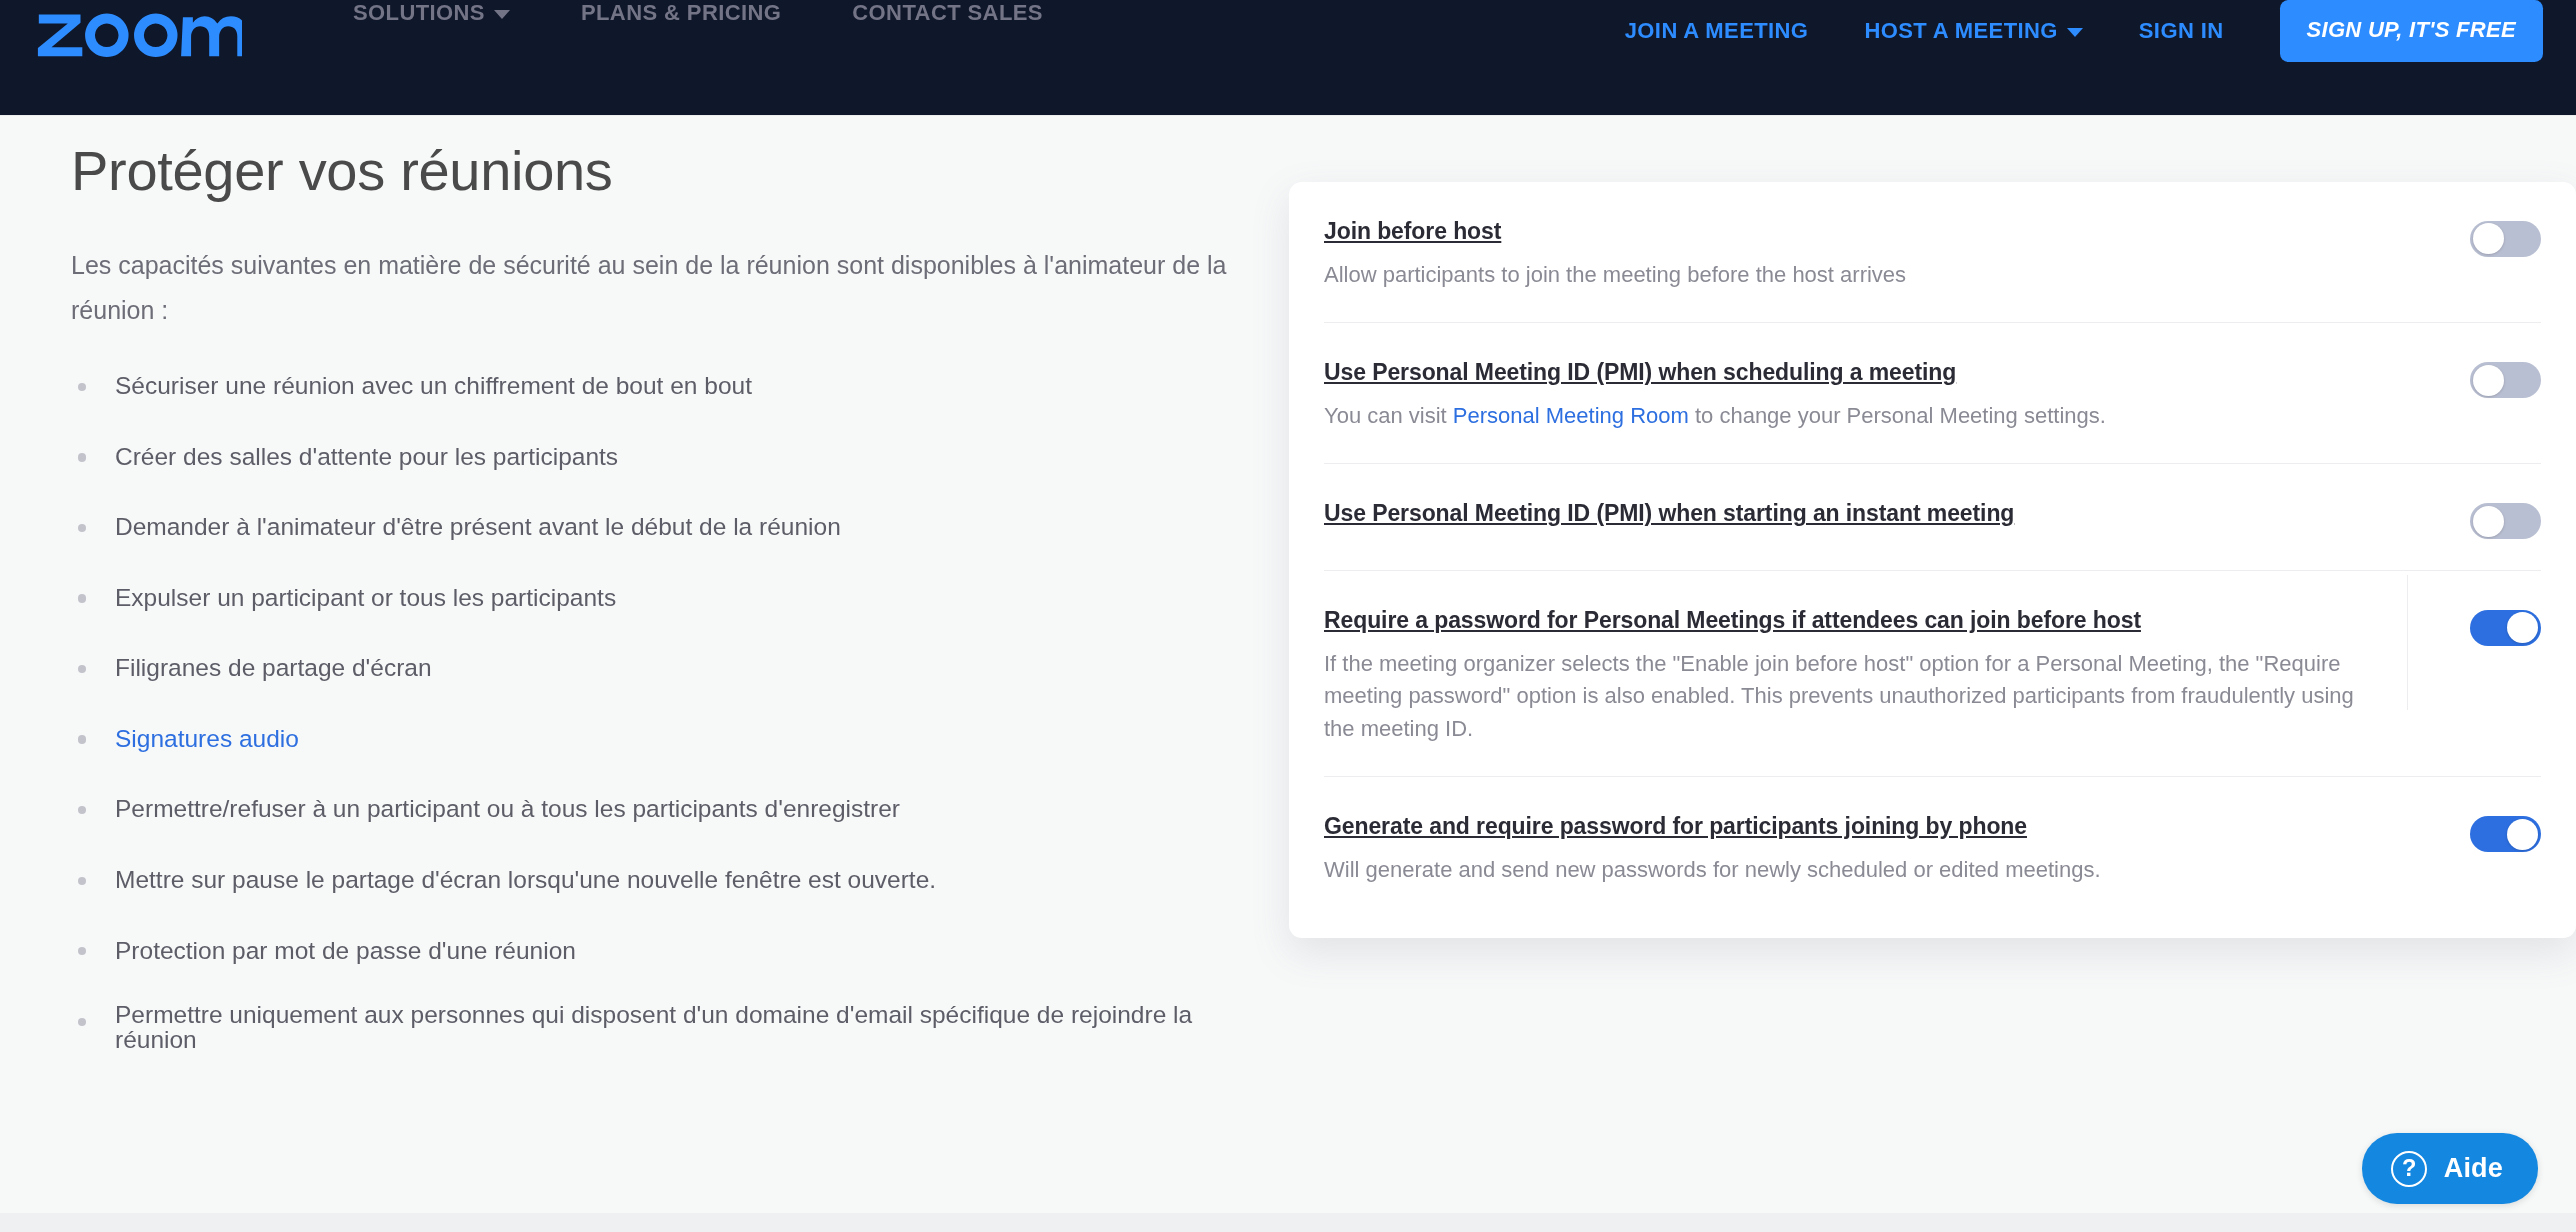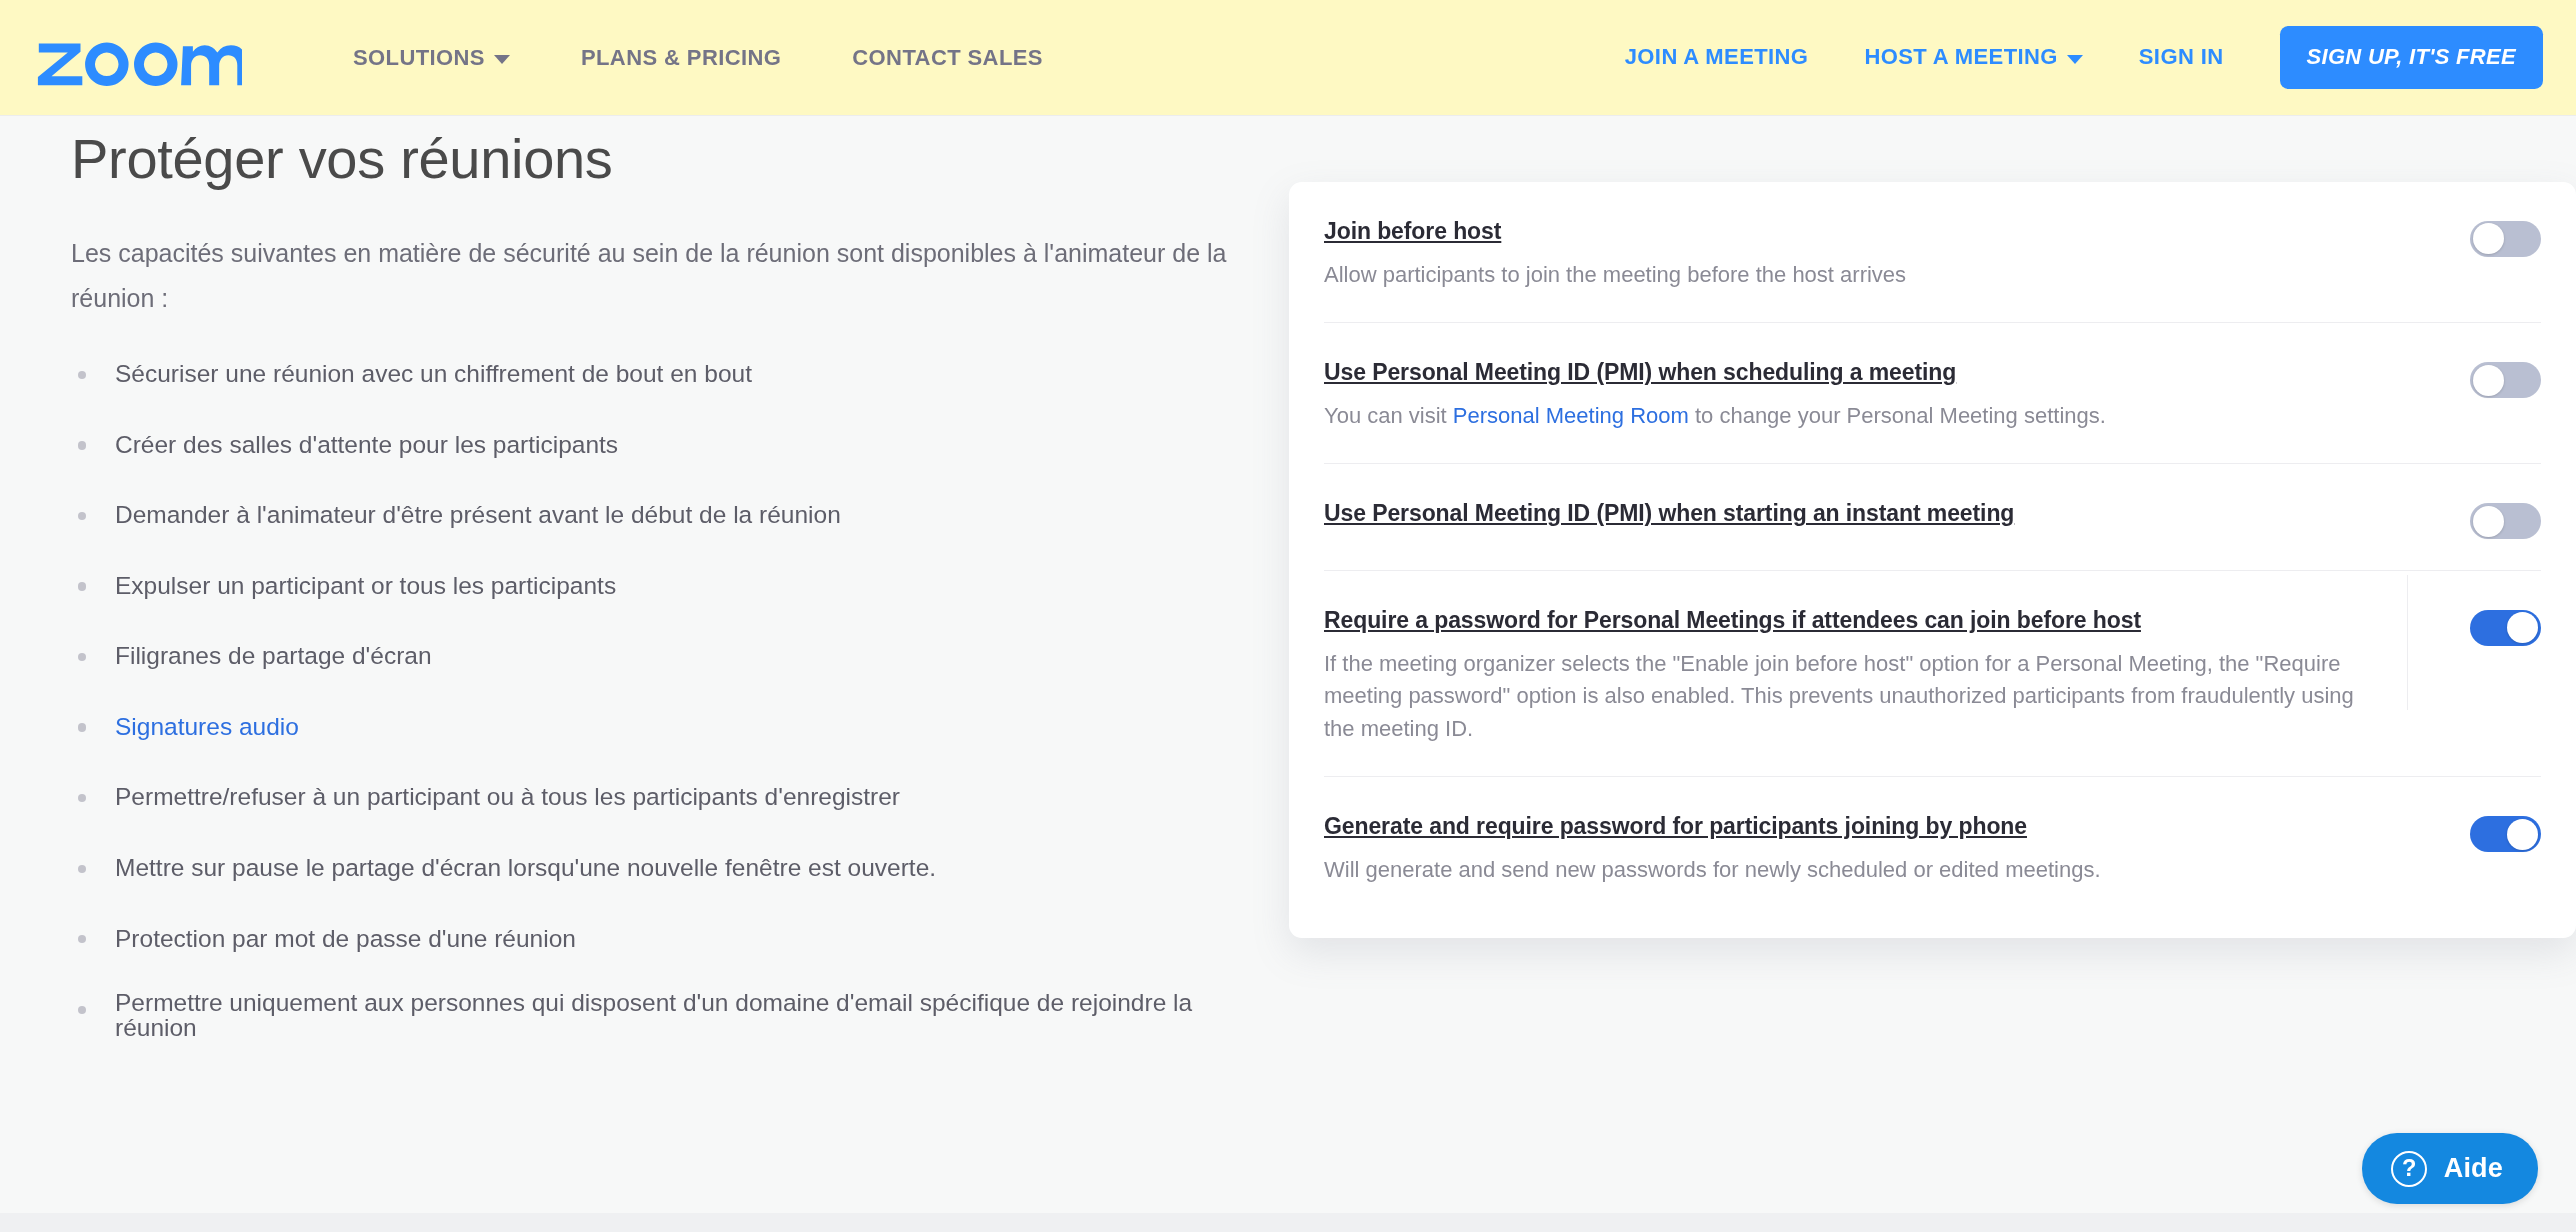--- a/index.html
+++ b/index.html
@@ -15,24 +15,24 @@
     background: #f7f8f8;
     position: relative;
   }
 
   
   .site-header {
     position: absolute;
     top: 0; left: 0;
     width: 2576px;
     height: 116px;
-    background: #fef9c3;
+    background: #0f172a;
     border-bottom: 0.9px solid #eceded;
     display: flex;
-    align-items: center;
+    align-items: flex-start;
   }
 
   .logo {
     margin-left: 35px;
     width: 207px;
     height: 58px;
     display: block;
   }
 
   .primary-nav {
@@ -108,20 +108,21 @@
     width: 1209px;
   }
 
   .page-title {
     font-size: 56px;
     font-weight: 300;
     color: #4a4a4a;
     letter-spacing: -0.3px;
     line-height: 1.15;
     margin-bottom: 40px;
+    margin-top: 12px;
   }
 
   .intro-paragraph {
     font-size: 25px;
     color: #6d6d78;
     line-height: 1.78;
     font-weight: 400;
     width: 1182px;
     margin-bottom: 36px;
   }

